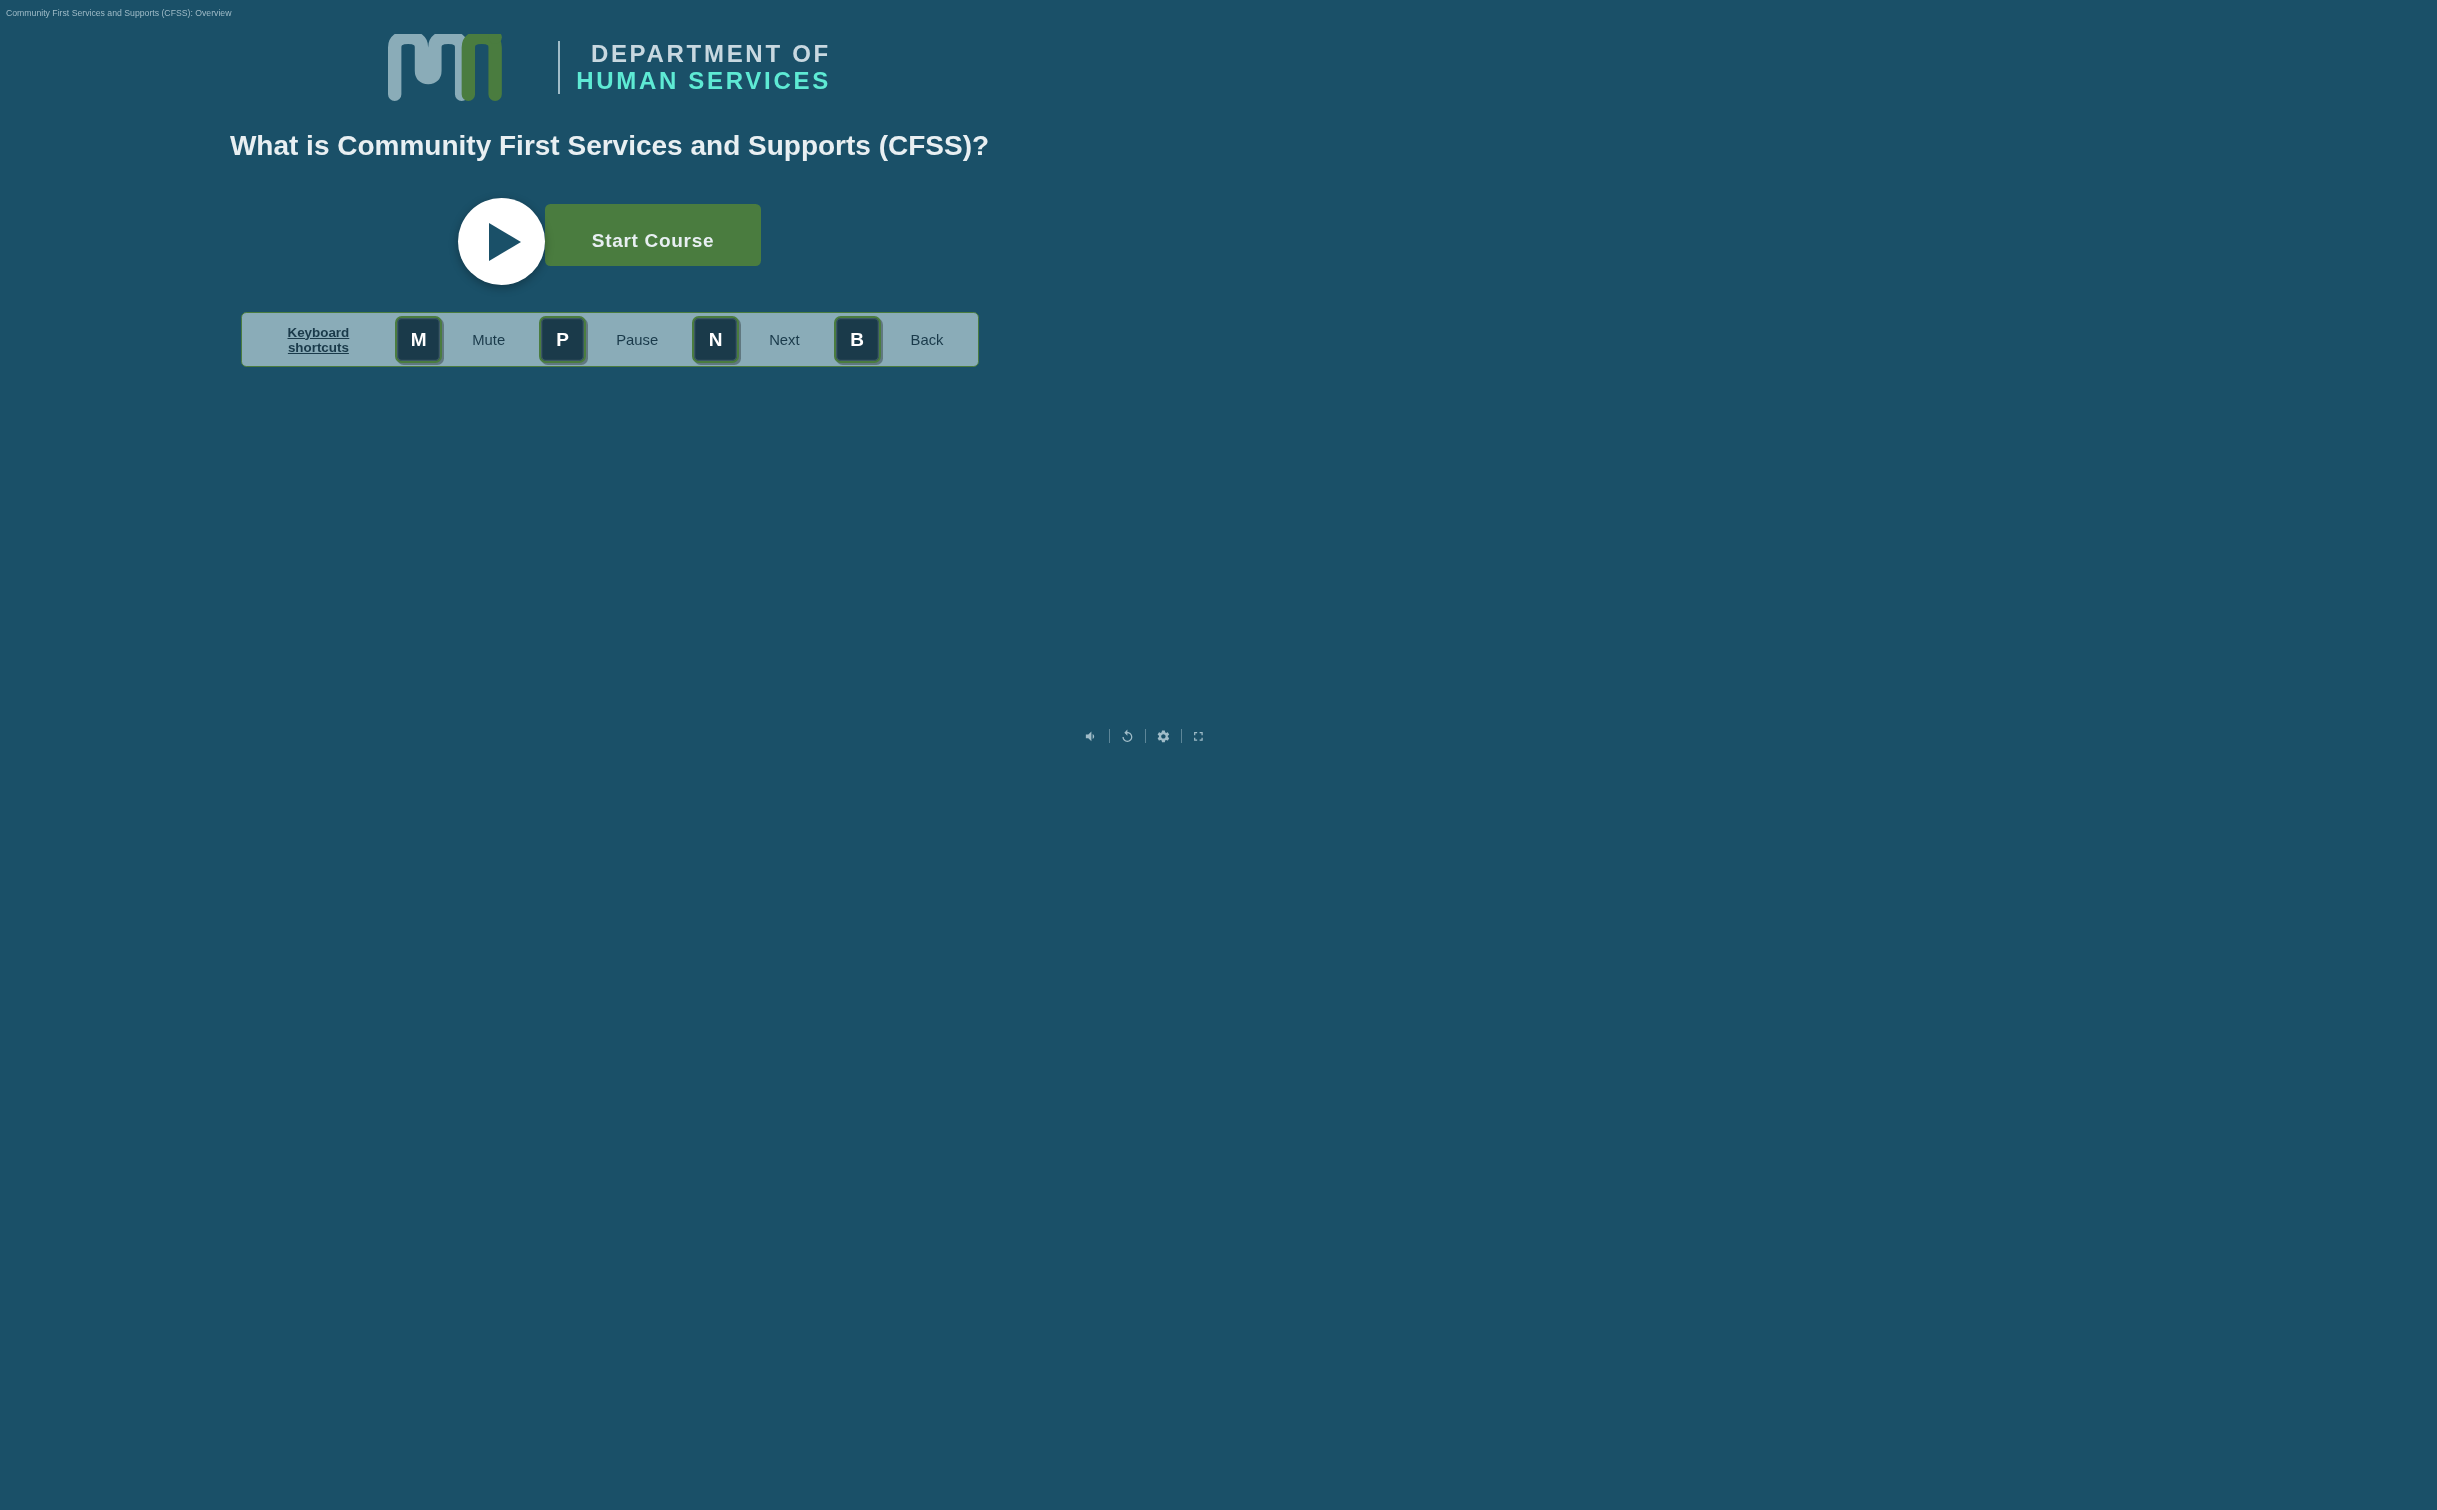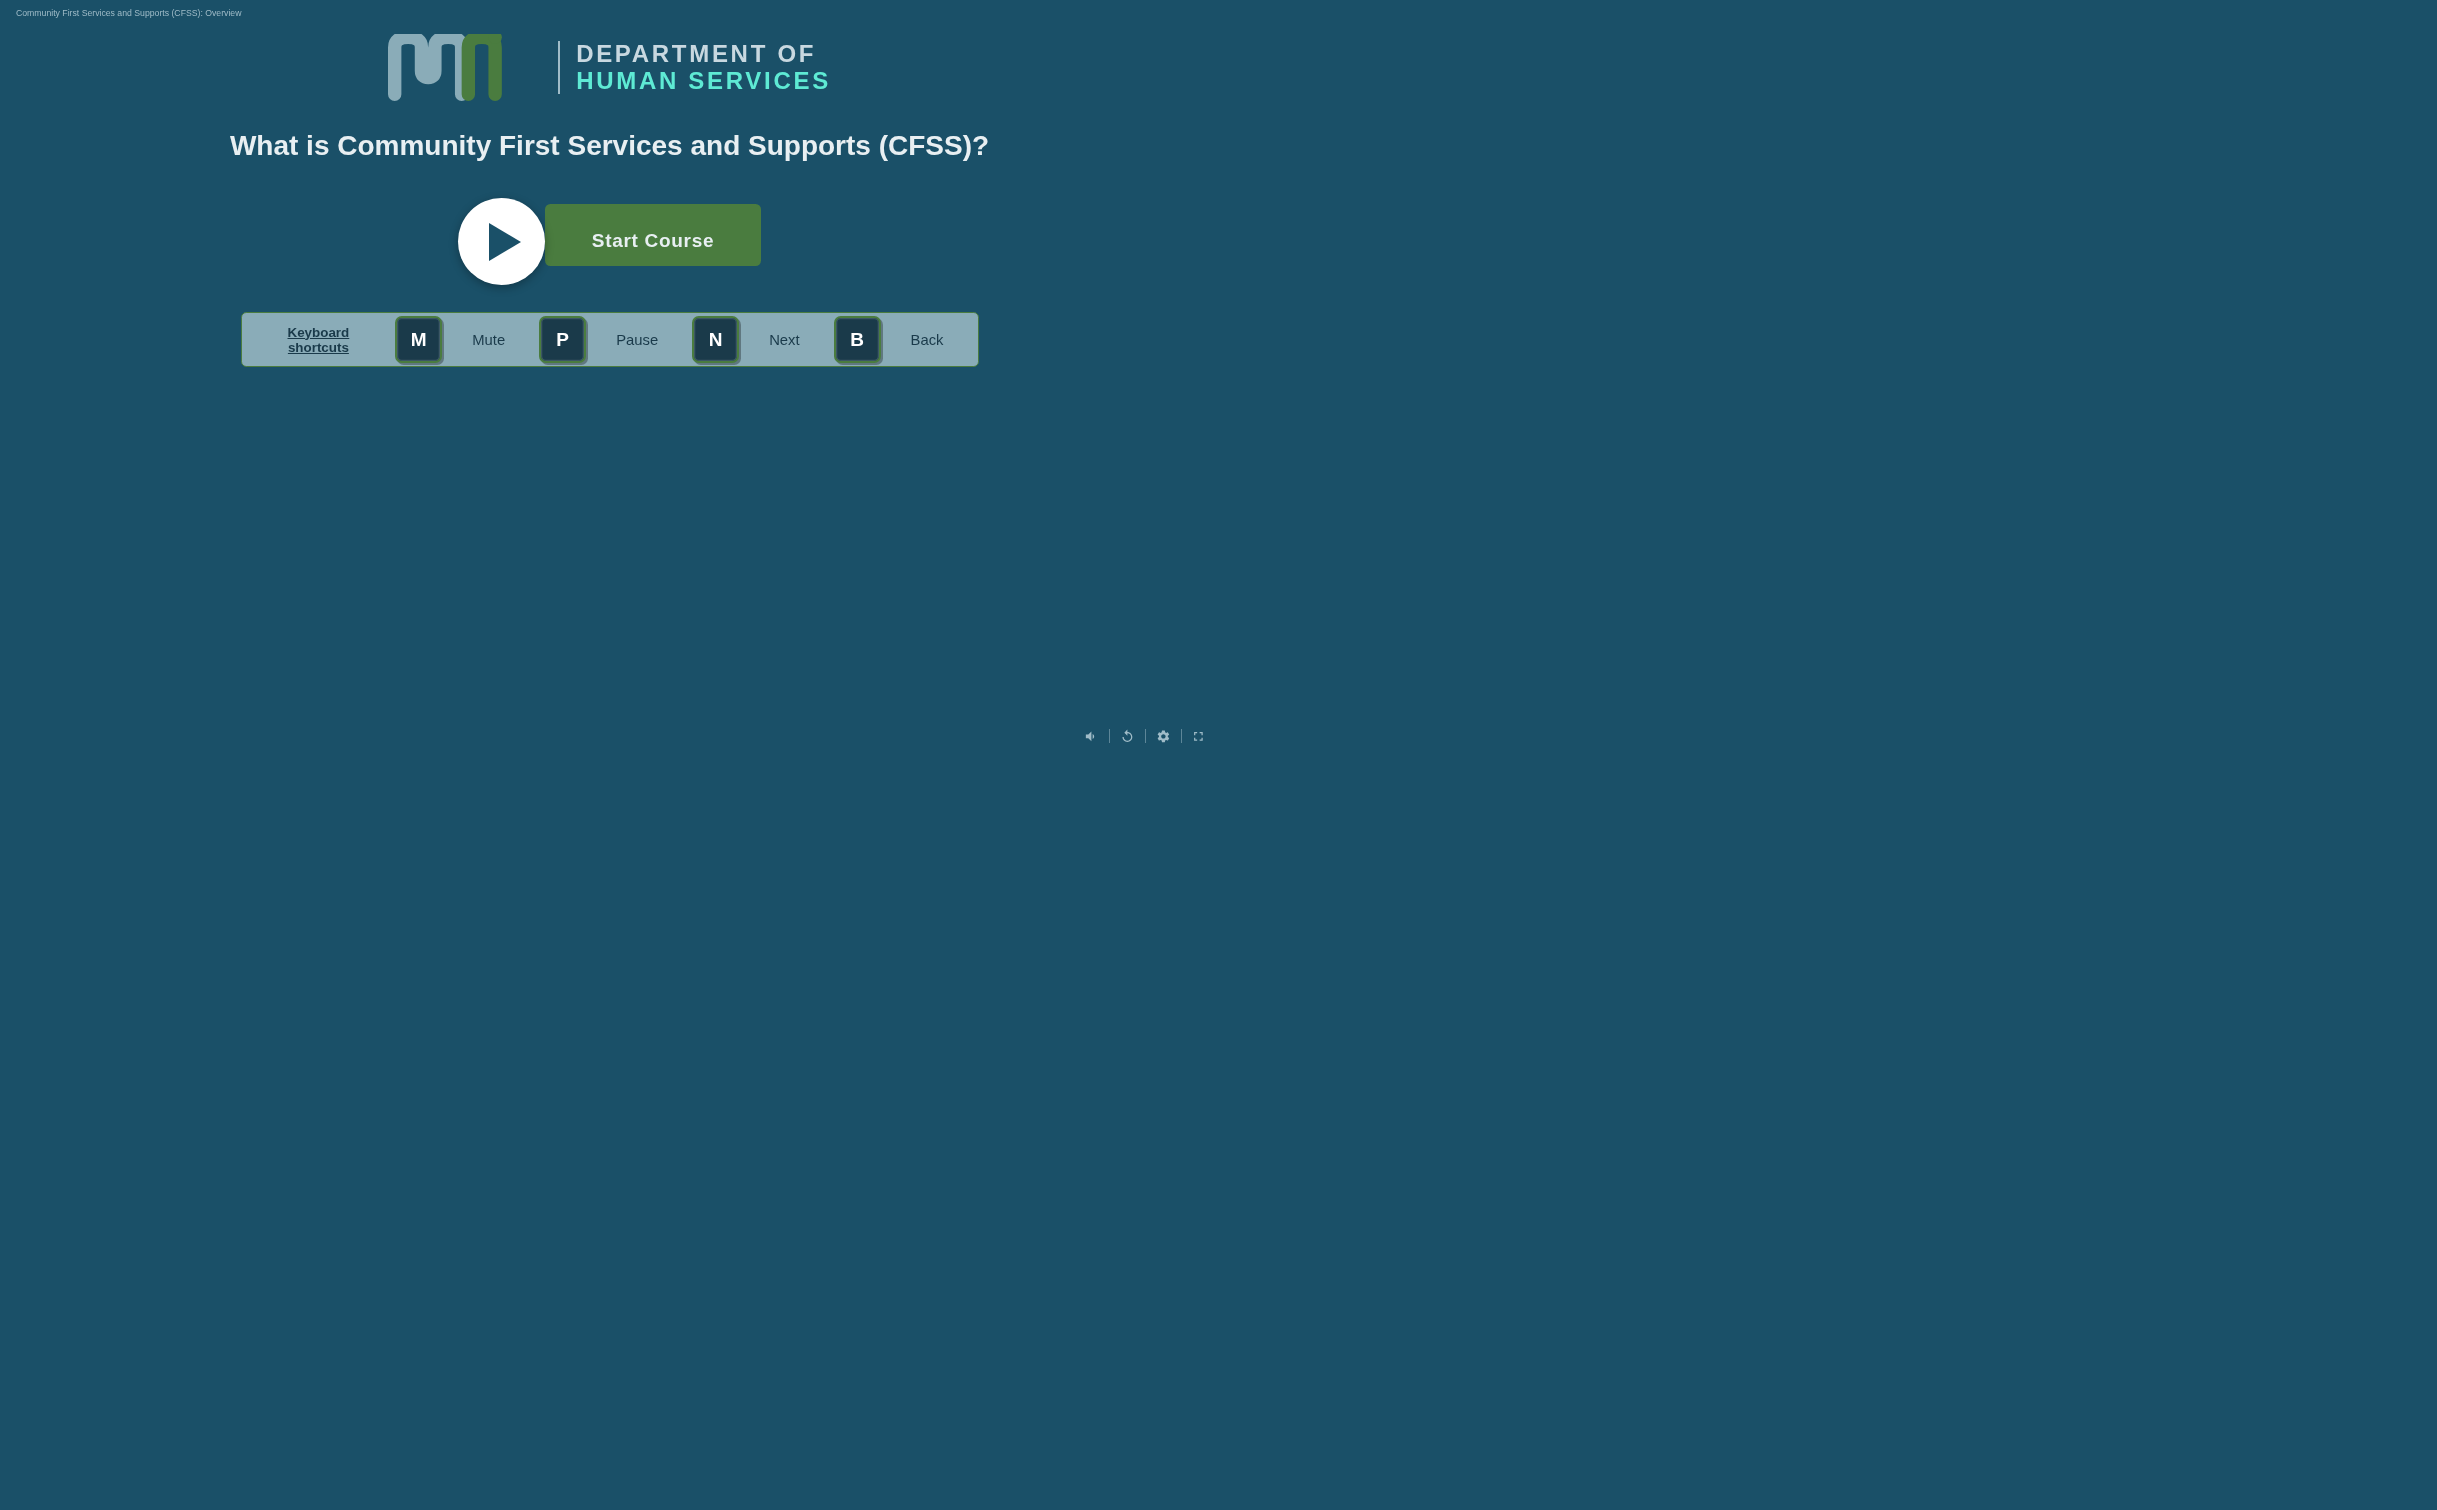--- a/index.html
+++ b/index.html
@@ -13,37 +13,38 @@
       height: 755px;
       background-color: #1a5068;
       font-family: Arial, sans-serif;
       position: relative;
       overflow: hidden;
     }
 
     .page-title-bar {
       position: absolute;
       top: 8px;
-      left: 16px;
+      left: 6px;
       color: #a0bcc8;
       font-size: 8.7px;
     }
 
     .main-content {
       display: flex;
       flex-direction: column;
       align-items: center;
       padding-top: 34px;
     }
 
     .logo-area {
       display: flex;
       align-items: center;
       gap: 16px;
       margin-bottom: 27px;
+      text-align: right;
     }
 
     .logo-mn {
       display: flex;
       align-items: flex-end;
     }
 
     
     .logo-svg {
       width: 154px;

